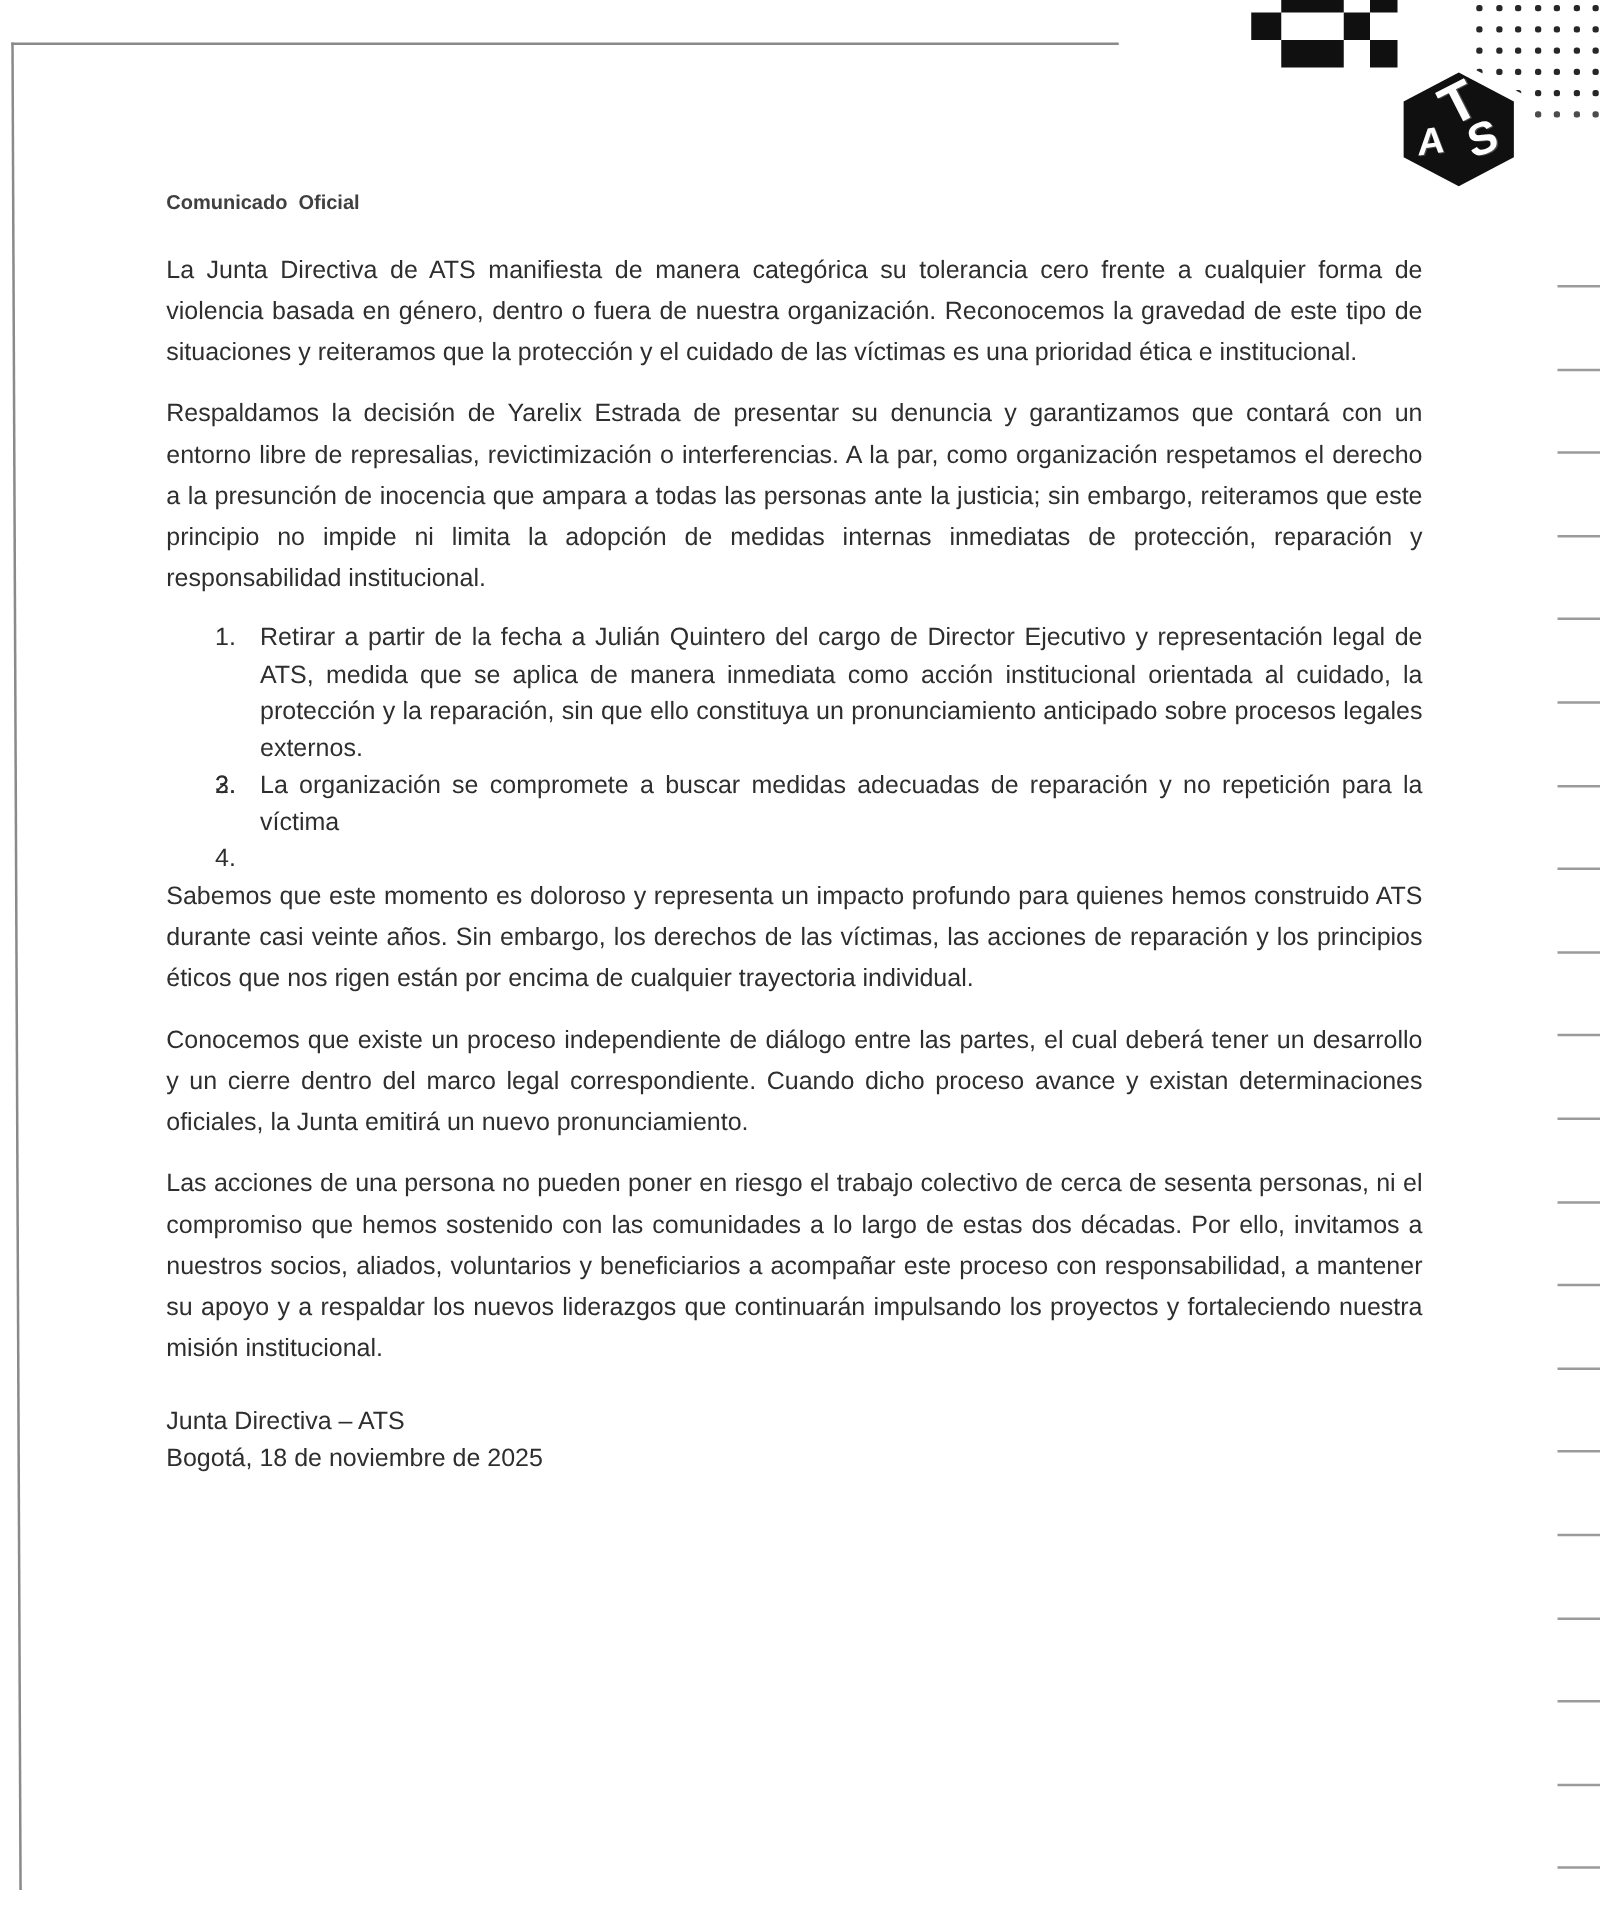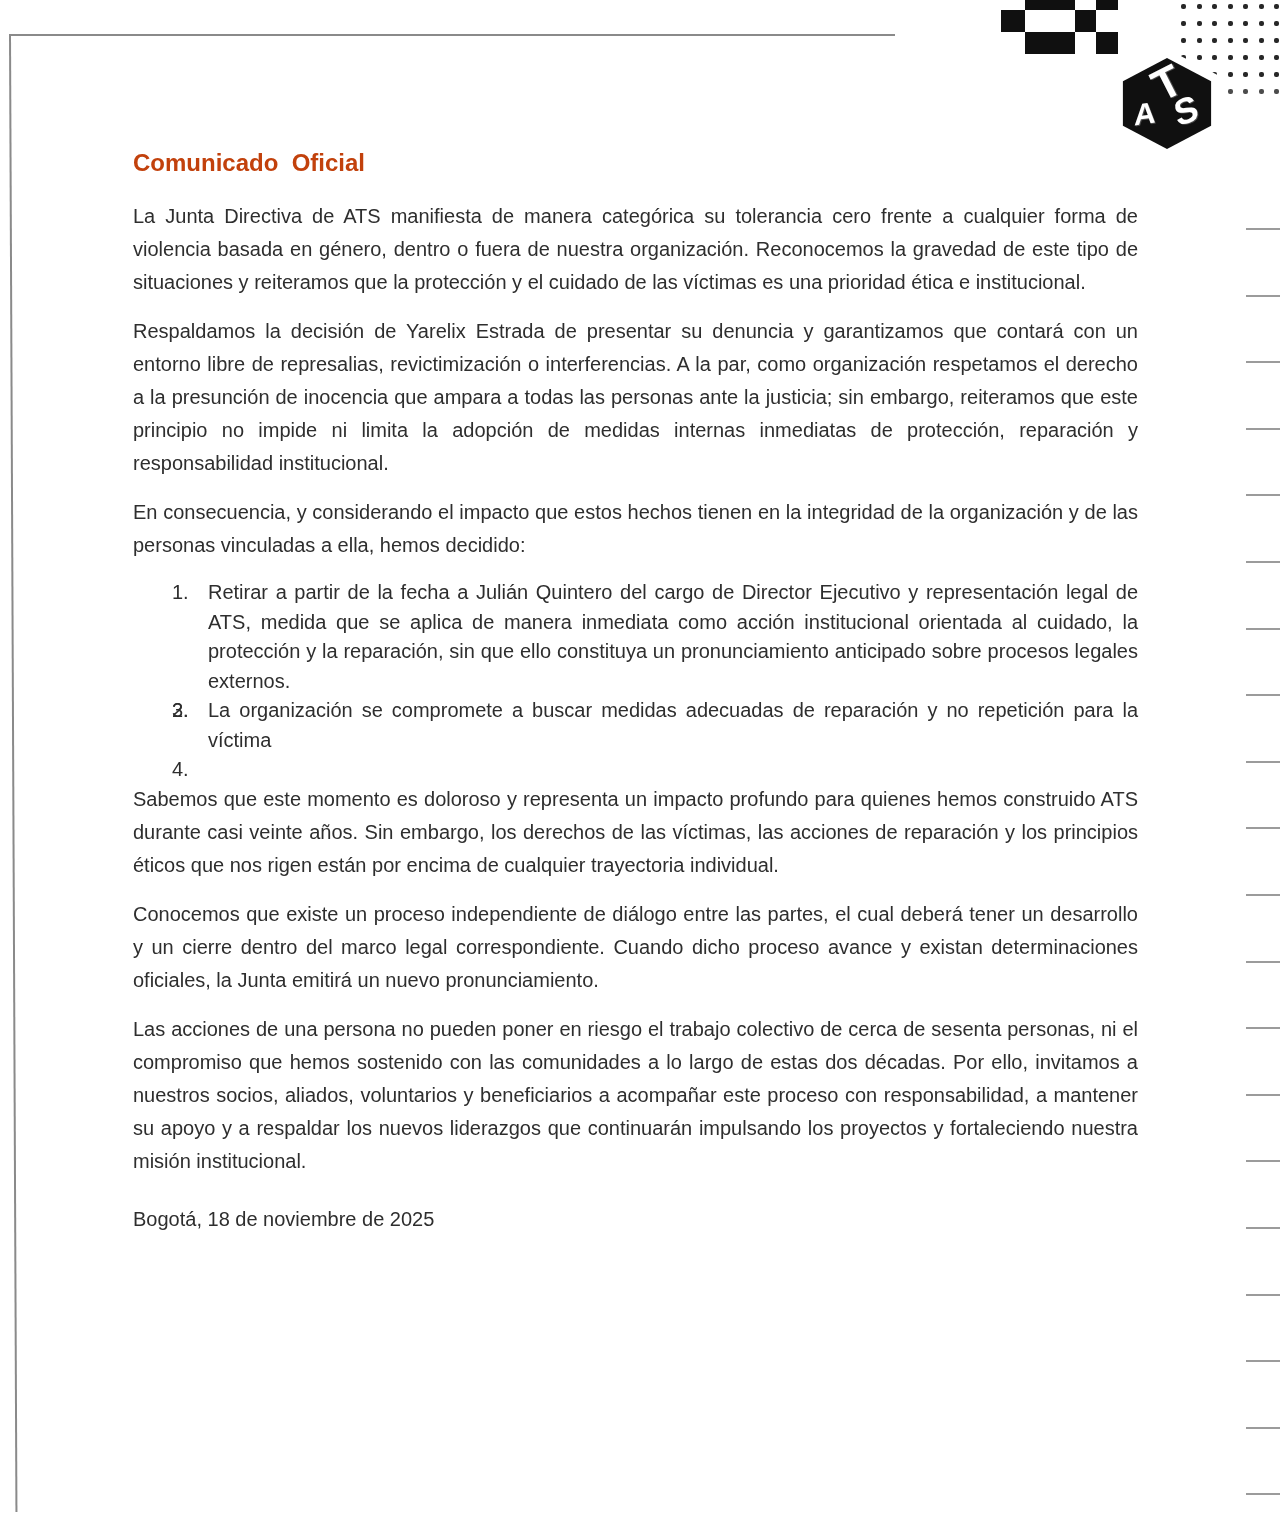--- a/index.html
+++ b/index.html
@@ -71,22 +71,22 @@
     background: #9b9b9b;
   }
 
   
   .doc {
     position: absolute; left: 133px; top: 150px; width: 1005px;
     color: #2e2e2e;
     filter: blur(0.3px);
   }
   .doc-title {
-    font-size: 24px; font-weight: bold; line-height: 26px;
-    margin: 0 0 24px 0; white-space: pre; color: #c2410c;
+    font-size: 16px; font-weight: bold; line-height: 26px;
+    margin: 0 0 24px 0; white-space: pre; color: #404040;
   }
   .para {
     margin: 0 0 16px 0;
     font-size: 20px; line-height: 33px;
     text-align: justify;
   }
   .decisions {
     list-style: none; margin: 0 0 28px 0; padding: 0;
   }
   .decision {
@@ -188,21 +188,20 @@
     <span class="letter letter-t">T</span>
     <span class="letter letter-a">A</span>
     <span class="letter letter-s">S</span>
   </div>
 
   <div class="doc">
     <h1 class="doc-title">Comunicado  Oficial</h1>
 
     <p class="para">La Junta Directiva de ATS manifiesta de manera categórica su tolerancia cero frente a cualquier forma de violencia basada en género, dentro o fuera de nuestra organización. Reconocemos la gravedad de este tipo de situaciones y reiteramos que la protección y el cuidado de las víctimas es una prioridad ética e institucional.</p>
     <p class="para">Respaldamos la decisión de Yarelix Estrada de presentar su denuncia y garantizamos que contará con un entorno libre de represalias, revictimización o interferencias. A la par, como organización respetamos el derecho a la presunción de inocencia que ampara a todas las personas ante la justicia; sin embargo, reiteramos que este principio no impide ni limita la adopción de medidas internas inmediatas de protección, reparación y responsabilidad institucional.</p>
-    <p class="para">En consecuencia, y considerando el impacto que estos hechos tienen en la integridad de la organización y de las personas vinculadas a ella, hemos decidido:</p>
 
     <ol class="decisions">
       <li class="decision">
         <span class="num">1.</span>
         <span>Retirar a partir de la fecha a Julián Quintero del cargo de Director Ejecutivo y representación legal de ATS, medida que se aplica de manera inmediata como acción institucional orientada al cuidado, la protección y la reparación, sin que ello constituya un pronunciamiento anticipado sobre procesos legales externos.</span>
       </li>
       <li class="decision">
         <span class="num">2.</span>
       </li>
       <li class="decision">
@@ -212,17 +211,18 @@
       <li class="decision">
         <span class="num">4.</span>
       </li>
     </ol>
 
     <p class="para">Sabemos que este momento es doloroso y representa un impacto profundo para quienes hemos construido ATS durante casi veinte años. Sin embargo, los derechos de las víctimas, las acciones de reparación y los principios éticos que nos rigen están por encima de cualquier trayectoria individual.</p>
     <p class="para">Conocemos que existe un proceso independiente de diálogo entre las partes, el cual deberá tener un desarrollo y un cierre dentro del marco legal correspondiente. Cuando dicho proceso avance y existan determinaciones oficiales, la Junta emitirá un nuevo pronunciamiento.</p>
     <p class="para">Las acciones de una persona no pueden poner en riesgo el trabajo colectivo de cerca de sesenta personas, ni el compromiso que hemos sostenido con las comunidades a lo largo de estas dos décadas. Por ello, invitamos a nuestros socios, aliados, voluntarios y beneficiarios a acompañar este proceso con responsabilidad, a mantener su apoyo y a respaldar los nuevos liderazgos que continuarán impulsando los proyectos y fortaleciendo nuestra misión institucional.</p>
 
     <div class="signature">
+      <div>Junta Directiva – ATS</div>
       <div>Bogotá, 18 de noviembre de 2025</div>
     </div>
   </div>
 
 </div>
 
 </body></html>

